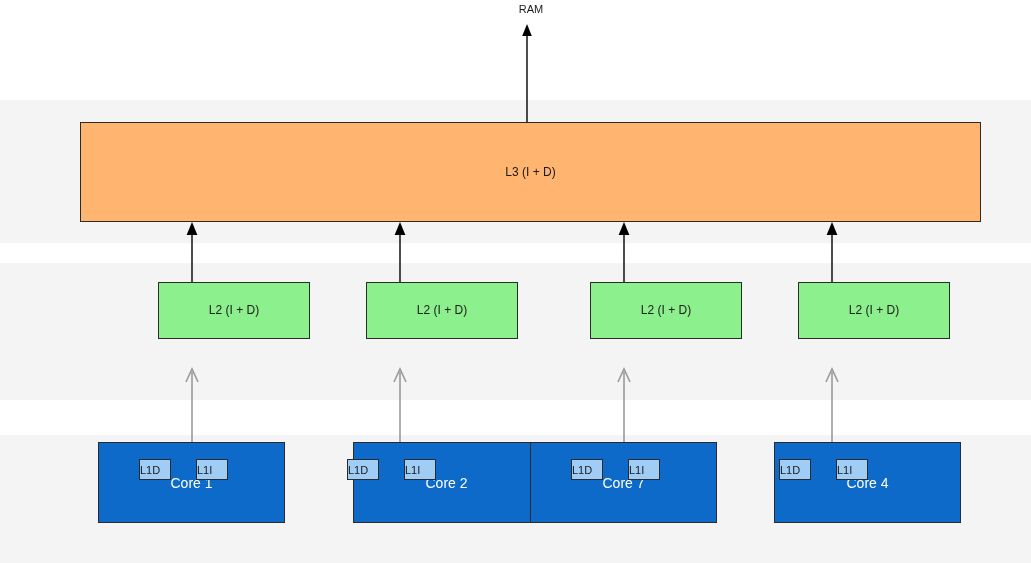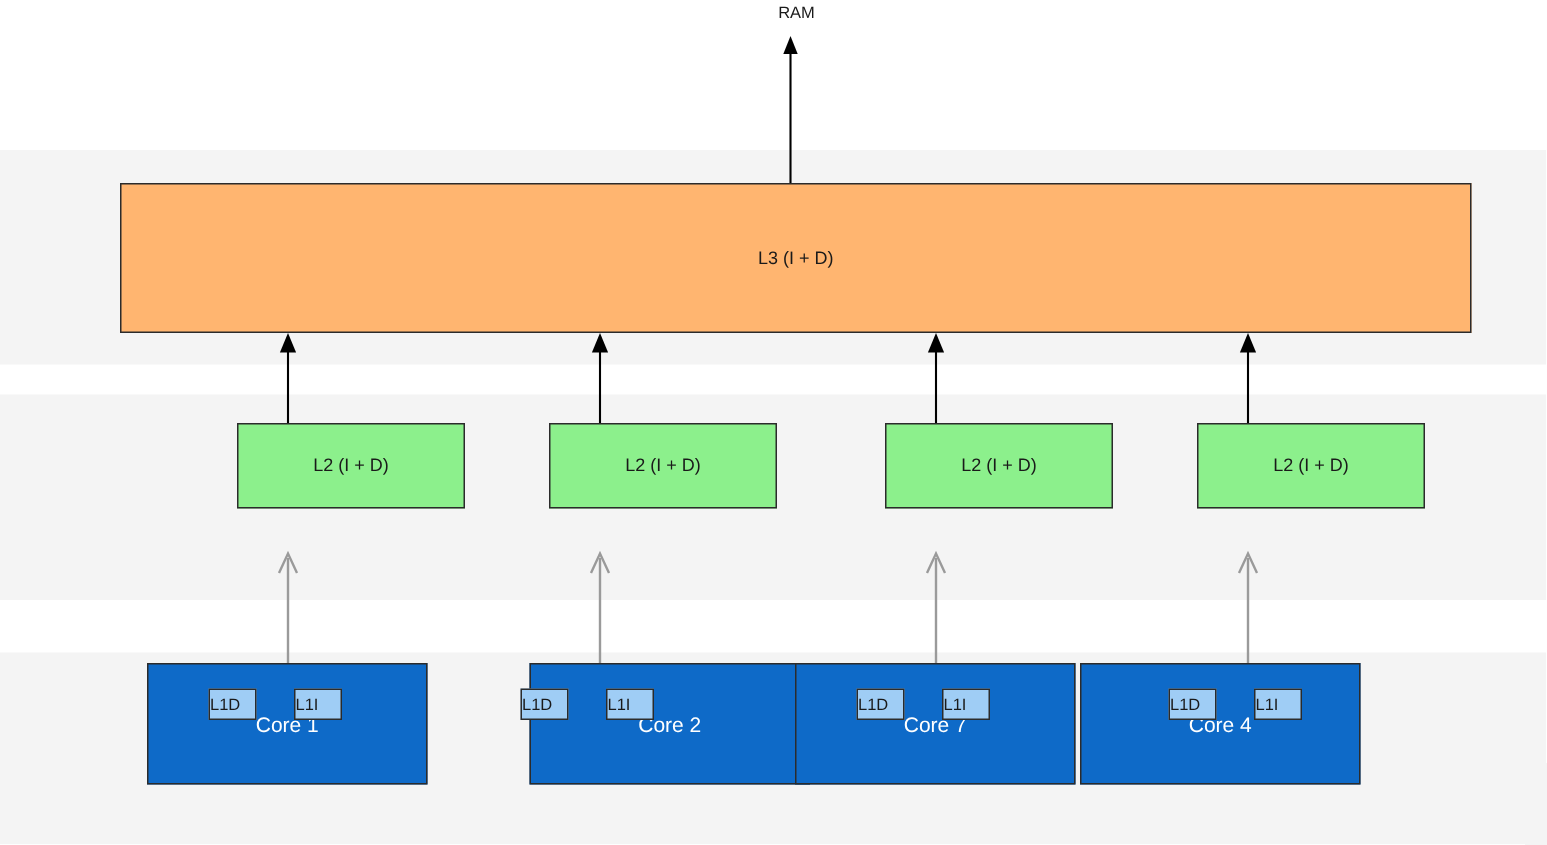--- a/index.html
+++ b/index.html
@@ -71,21 +71,21 @@
     width: 187px;
     height: 81px;
     background: #0e6ac8;
     align-items: flex-end;
     justify-content: center;
     padding-bottom: 0;
   }
   #core-box-1 { left:  98px; }
   #core-box-2 { left: 306px; margin-left: 47px; }
   #core-box-3 { left: 530px; }
-  #core-box-4 { left: 720px; padding-left: 16px; }
+  #core-box-4 { left: 774px; padding-left: 16px; }
 
   .core-label {
     position: absolute;
     left: 0;
     right: 0;
     top: 32px;
     font-size: 14px;
     color: #ffffff;
     text-align: center;
     white-space: nowrap;

